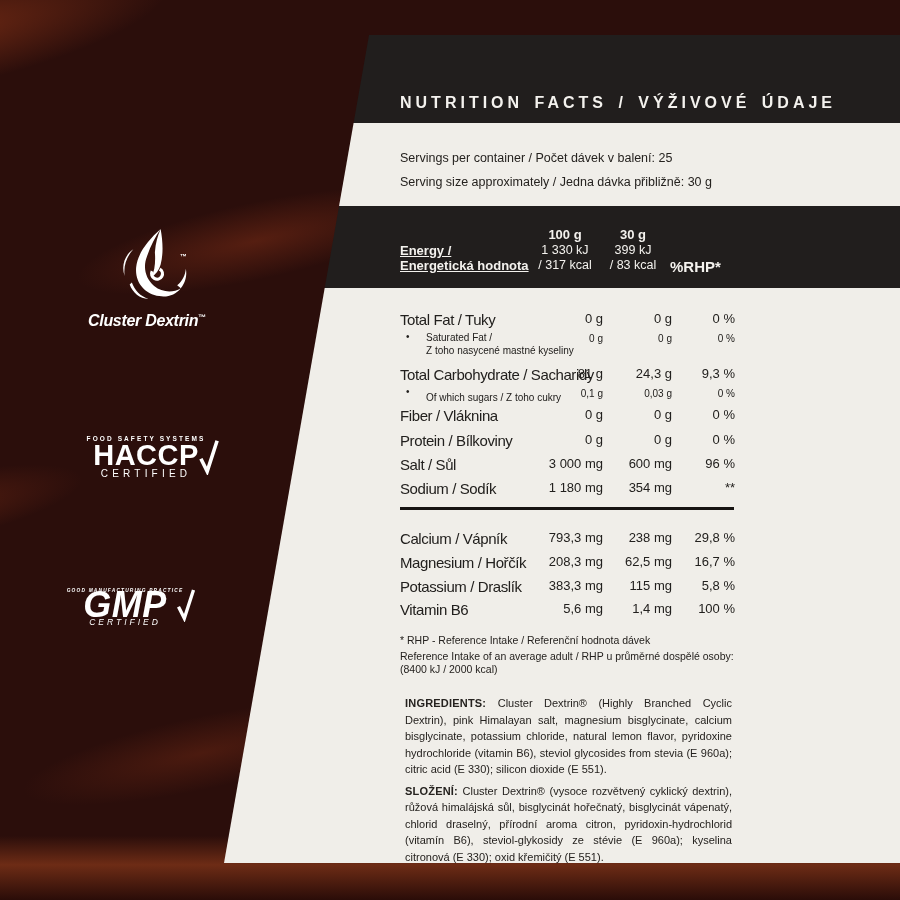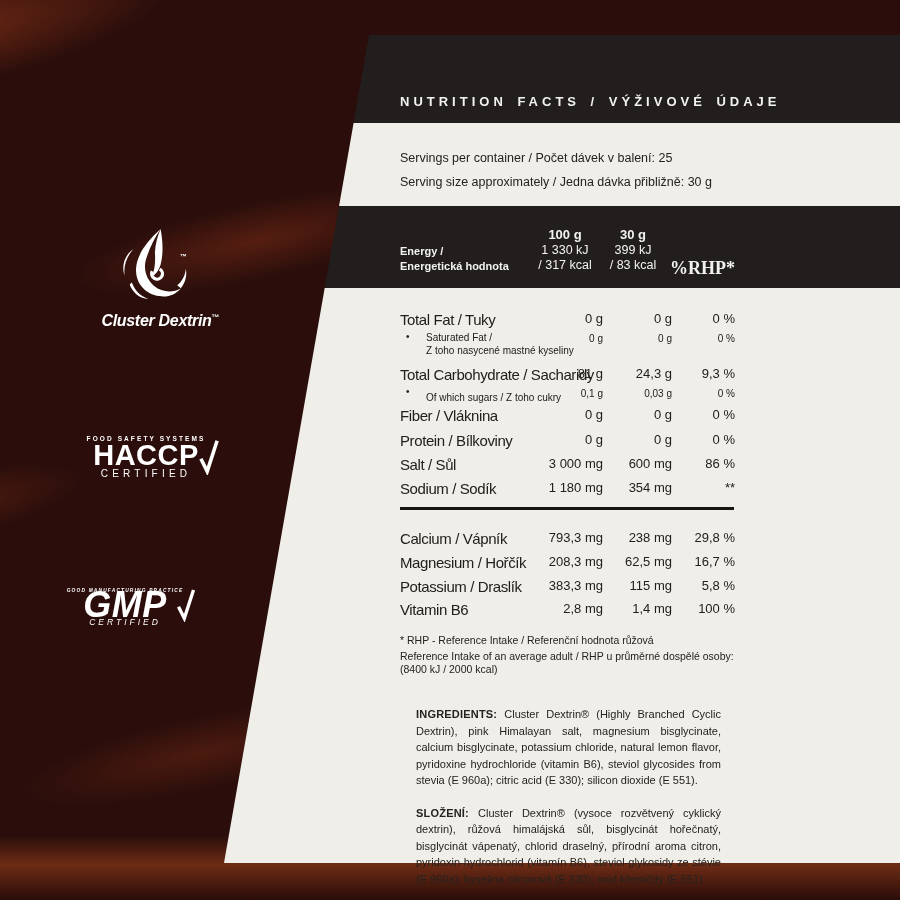--- a/index.html
+++ b/index.html
@@ -24,53 +24,53 @@
   
   .panel{position:absolute;inset:0;
     clip-path:polygon(369px 35px, 900px 35px, 900px 863px, 224px 863px);}
   .band{position:absolute;left:0;right:0;}
   .band.b-head{top:35px;height:88px;background:#211e1d;}
   .band.b-serv{top:123px;height:83px;background:#f0eee9;}
   .band.b-energy{top:206px;height:82px;background:#211e1d;}
   .band.b-body{top:288px;height:575px;background:#f0eee9;}
 
   
-  .ttl{position:absolute;left:400px;top:94px;color:#f4f2ee;font-size:13px;font-weight:bold;
+  .ttl{position:absolute;left:400px;top:94px;color:#f4f2ee;font-size:16px;font-weight:bold;
        letter-spacing:4px;word-spacing:3px;white-space:nowrap;}
   .servings{position:absolute;left:400px;top:146px;color:#25221f;font-size:12.5px;line-height:24px;}
 
   .energy{position:absolute;left:400px;top:227px;width:335px;height:60px;color:#f4f2ee;}
-  .energy .elabel{position:absolute;left:0;top:17px;font-weight:bold;font-size:11px;line-height:14.5px;}
+  .energy .elabel{position:absolute;left:0;top:17px;font-weight:bold;font-size:13px;line-height:14.5px;text-decoration:underline;}
   .energy .ecol{position:absolute;top:0;text-align:center;font-size:12.5px;line-height:15.5px;white-space:nowrap;}
   .energy .ecol .hdr{font-weight:bold;font-size:13px;}
   .energy .ecol.c1{left:122px;width:86px;}
   .energy .ecol.c2{left:196px;width:74px;}
-  .energy .erhp{position:absolute;left:270px;top:31px;font-weight:bold;font-size:18px;font-family:Liberation Serif, serif;}
+  .energy .erhp{position:absolute;left:270px;top:31px;font-weight:bold;font-size:15px;}
 
   .tbl{position:absolute;left:400px;top:305px;width:335px;height:330px;color:#22201e;}
   .row{position:absolute;left:0;width:335px;}
   .row .lbl{font-size:15px;letter-spacing:-0.4px;white-space:nowrap;}
   .row .v{position:absolute;top:0;font-size:13px;white-space:nowrap;}
   .v1{right:132px;} .v2{right:63px;} .v3{right:0;}
   .row.sub .lbl{font-size:10px;letter-spacing:0;line-height:12.5px;display:inline-block;margin-left:26px;}
   .row.sub .lbl span{display:block;}
   .row.sub .v{font-size:10px;top:1px;}
   .row.sub .bullet{position:absolute;left:6px;top:-1px;font-size:10px;}
   .divider{position:absolute;left:0;top:202px;width:334px;height:3px;background:#171412;}
 
   .foot{position:absolute;left:400px;top:634px;width:337px;color:#25221f;font-size:10.5px;line-height:12.5px;}
   .foot p{margin:0 0 3.5px 0;}
 
   .ingr{position:absolute;left:400px;top:690px;width:337px;color:#25221f;font-size:11px;
         line-height:16.5px;text-align:justify;}
-  .ingr p{margin:16px;}
+  .ingr p{margin:5px;}
   .ingr strong{letter-spacing:0.2px;}
 
   
-  .cd-logo{position:absolute;left:88px;top:227px;width:145px;text-align:center;color:#fff;}
+  .cd-logo{position:absolute;left:88px;top:227px;width:145px;text-align:left;color:#fff;}
   .cd-logo svg{display:block;margin-left:28px;}
   .cd-mark-tm{position:absolute;left:92px;top:26px;font-size:7px;font-weight:bold;}
   .cd-word{margin-top:3px;font-size:16px;font-weight:bold;font-style:italic;letter-spacing:-0.3px;white-space:nowrap;}
   .cd-word sup{font-size:8px;font-style:normal;vertical-align:6px;letter-spacing:0;}
 
   .cert{position:absolute;color:#fff;text-align:center;}
   .cert .tiny{font-size:6.5px;letter-spacing:2.1px;white-space:nowrap;font-weight:bold;}
   .cert .big{font-size:29px;font-weight:bold;line-height:26px;letter-spacing:0.5px;}
   .cert .certline{font-size:10px;letter-spacing:4.2px;line-height:11px;}
   .cert .chk{position:absolute;}
@@ -170,21 +170,21 @@
       <span class="lbl">Protein / Bílkoviny</span>
       <span class="v v1">0 g</span>
       <span class="v v2">0 g</span>
       <span class="v v3">0 %</span>
     </div>
 
     <div class="row main" style="top:151px">
       <span class="lbl">Salt / Sůl</span>
       <span class="v v1">3 000 mg</span>
       <span class="v v2">600 mg</span>
-      <span class="v v3">86 %</span>
+      <span class="v v3">96 %</span>
     </div>
 
     <div class="row main" style="top:175px">
       <span class="lbl">Sodium / Sodík</span>
       <span class="v v1">1 180 mg</span>
       <span class="v v2">354 mg</span>
       <span class="v v3">**</span>
     </div>
 
     <div class="divider"></div>
@@ -202,28 +202,28 @@
       <span class="v v3">16,7 %</span>
     </div>
     <div class="row main" style="top:273px">
       <span class="lbl">Potassium / Draslík</span>
       <span class="v v1">383,3 mg</span>
       <span class="v v2">115 mg</span>
       <span class="v v3">5,8 %</span>
     </div>
     <div class="row main" style="top:296px">
       <span class="lbl">Vitamin B6</span>
-      <span class="v v1">2,8 mg</span>
+      <span class="v v1">5,6 mg</span>
       <span class="v v2">1,4 mg</span>
       <span class="v v3">100 %</span>
     </div>
   </div>
 
   <div class="foot">
-    <p>* RHP - Reference Intake / Referenční hodnota růžová</p>
+    <p>* RHP - Reference Intake / Referenční hodnota dávek</p>
     <p>Reference Intake of an average adult / RHP u průměrné dospělé osoby: (8400 kJ / 2000 kcal)</p>
   </div>
 
   <div class="ingr">
     <p><strong>INGREDIENTS:</strong> <span>Cluster Dextrin® (Highly Branched Cyclic Dextrin), pink Himalayan salt, magnesium bisglycinate, calcium bisglycinate, potassium chloride, natural lemon flavor, pyridoxine hydrochloride (vitamin B6), steviol glycosides from stevia (E 960a); citric acid (E 330); silicon dioxide (E 551).</span></p>
     <p><strong>SLOŽENÍ:</strong> <span>Cluster Dextrin® (vysoce rozvětvený cyklický dextrin), růžová himalájská sůl, bisglycinát hořečnatý, bisglycinát vápenatý, chlorid draselný, přírodní aroma citron, pyridoxin-hydrochlorid (vitamín B6), steviol-glykosidy ze stévie (E 960a); kyselina citronová (E 330); oxid křemičitý (E 551).</span></p>
   </div>
 
   <div class="cd-logo">
     <svg width="72" height="82" viewBox="0 0 100 112">

